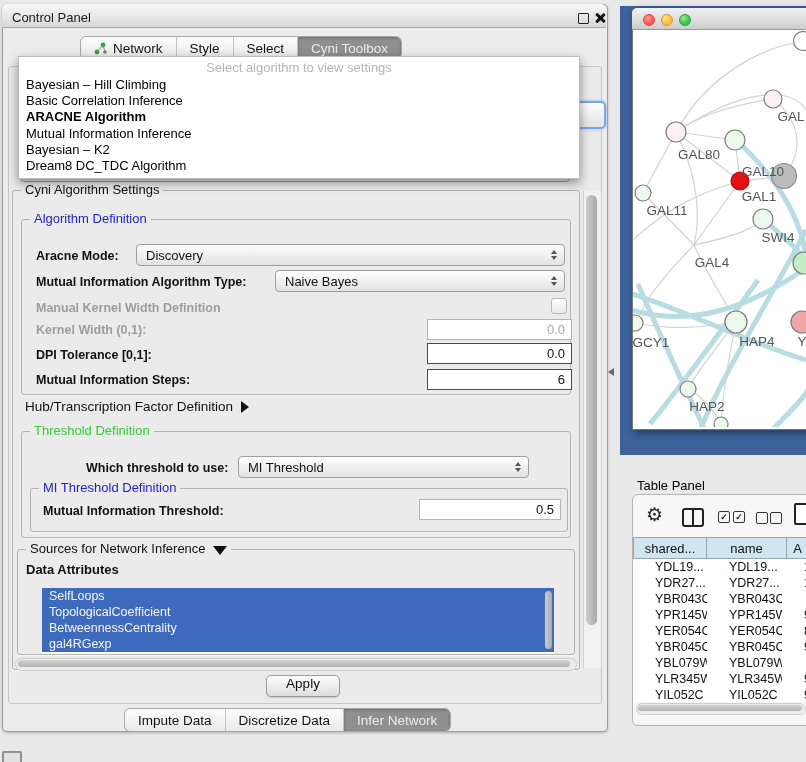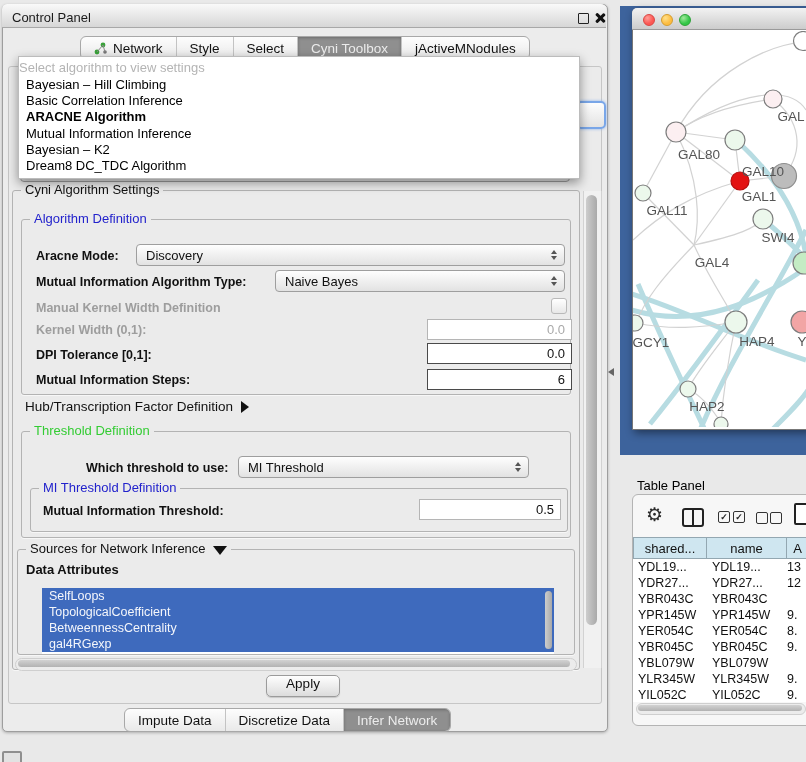--- a/index.html
+++ b/index.html
@@ -57,21 +57,21 @@
   .vthumb{position:absolute;border-radius:6px;background:linear-gradient(90deg,#cdcdcd,#a9a9a9)}
   .hscroll-track{background:#ececec;border:1px solid #cfcfcf;border-radius:7px}
   .hthumb{position:absolute;border-radius:5px;background:linear-gradient(#d2d2d2,#b2b2b2)}
   
   .btn{position:absolute;box-sizing:border-box;border:1px solid #9b9b9b;border-radius:5px;
        background:linear-gradient(#fefefe,#dcdcdc);font-size:13.5px;display:flex;justify-content:center;
        box-shadow:0 1px 1px rgba(0,0,0,.15)}
   
   .popup{left:18px;top:56px;width:560px;background:#fff;border:1px solid #bcbcbc;z-index:50;
          box-shadow:0 4px 10px rgba(0,0,0,.4);padding-bottom:4px}
-  .popup .prompt{color:#b4b4b4;font-size:13px;text-align:left;padding:3px 0 2px}
+  .popup .prompt{color:#b4b4b4;font-size:13px;text-align:center;padding:3px 0 2px}
   .popup .item{font-size:13px;line-height:16.2px;padding-left:7px;color:#000;white-space:nowrap}
   .popup .item.sel{font-weight:bold}
   .blue-ring{left:576px;top:101px;width:26px;height:24px;border-radius:5px;border:2px solid #79a6e8;
              background:linear-gradient(#fdfdfd,#e3e3e3);box-shadow:0 0 3px #86b0ef;z-index:5}
   
   .desktop{left:620px;top:6px;width:186px;height:449px;background:#3d639c}
   .netwin{left:632px;top:8px;width:176px;height:420px;background:#fff;border:1px solid #777;
           border-radius:5px 0 0 0;box-shadow:2px 3px 8px rgba(0,0,0,.45)}
   .netbar{left:632px;top:8px;width:176px;height:22px;border-radius:5px 0 0 0;
           background:linear-gradient(#f2f2f2,#cccccc);border-bottom:1px solid #9a9a9a;box-sizing:border-box}
@@ -86,21 +86,21 @@
   .gear{left:646px;top:505px;font-size:19px;color:#2b2b2b;line-height:19px}
   .cols-ico{left:682px;top:508px;width:18px;height:15px;border:2px solid #222;border-radius:3px}
   .cols-ico:before{content:"";position:absolute;left:7.5px;top:0;width:2px;height:15px;background:#222}
   .cksq{position:absolute;width:10px;height:10px;border:1.5px solid #333;border-radius:2px;font-size:9px;line-height:10px;text-align:center;color:#222;font-weight:bold}
   .page-ico{left:794px;top:503px;width:13px;height:18px;border:2px solid #222;border-radius:2px;background:#fff}
   .th-row{left:633px;top:537px;display:flex;height:22px;font-size:13px}
   .th{box-sizing:border-box;background:#cfe6f0;border:1px solid #93a7b1;border-left:none;display:flex;align-items:center;justify-content:center;color:#111}
   .th:first-child{border-left:1px solid #93a7b1}
   .tbody{left:633px;top:559px;width:173px;height:143px;overflow:hidden;background:#fff}
   .tr{display:flex;height:16px;line-height:16px;font-size:12.5px}
-  .td{box-sizing:border-box;padding-left:5px;white-space:nowrap;overflow:hidden}
+  .td{box-sizing:border-box;padding-left:22px;white-space:nowrap;overflow:hidden}
   
   .splitter-arrow{left:608px;top:368px;width:0;height:0;border-top:4px solid transparent;border-bottom:4px solid transparent;border-right:6px solid #666}
   .corner-ico{left:2px;top:751px;width:16px;height:14px;border:2px solid #8f8f8f;border-radius:2px;background:#e2e2e2}
 </style>
 </head>
 <body>
 
 <div class="abs cpanel"></div>
 <div class="abs cp-titlebar"></div>
 <div class="abs cp-title">Control Panel</div>
@@ -121,23 +121,20 @@
     <span>Network</span>
   </div>
   <div class="tab">
       <span>Style</span>
     </div>
   <div class="tab">
       <span>Select</span>
     </div>
   <div class="tab active">
       <span>Cyni Toolbox</span>
-    </div>
-  <div class="tab">
-      <span>jActiveMNodules</span>
     </div>
 </div>
 
 <div class="abs content-panel"></div>
 
 <div class="abs blue-ring"></div>
 <div class="combo" style="left:20px;top:160px;width:550px;z-index:4;color:#9a9a9a">
   <span>galFiltered.sif default node</span>
   <span class="spin">
       <i class="up"></i>

